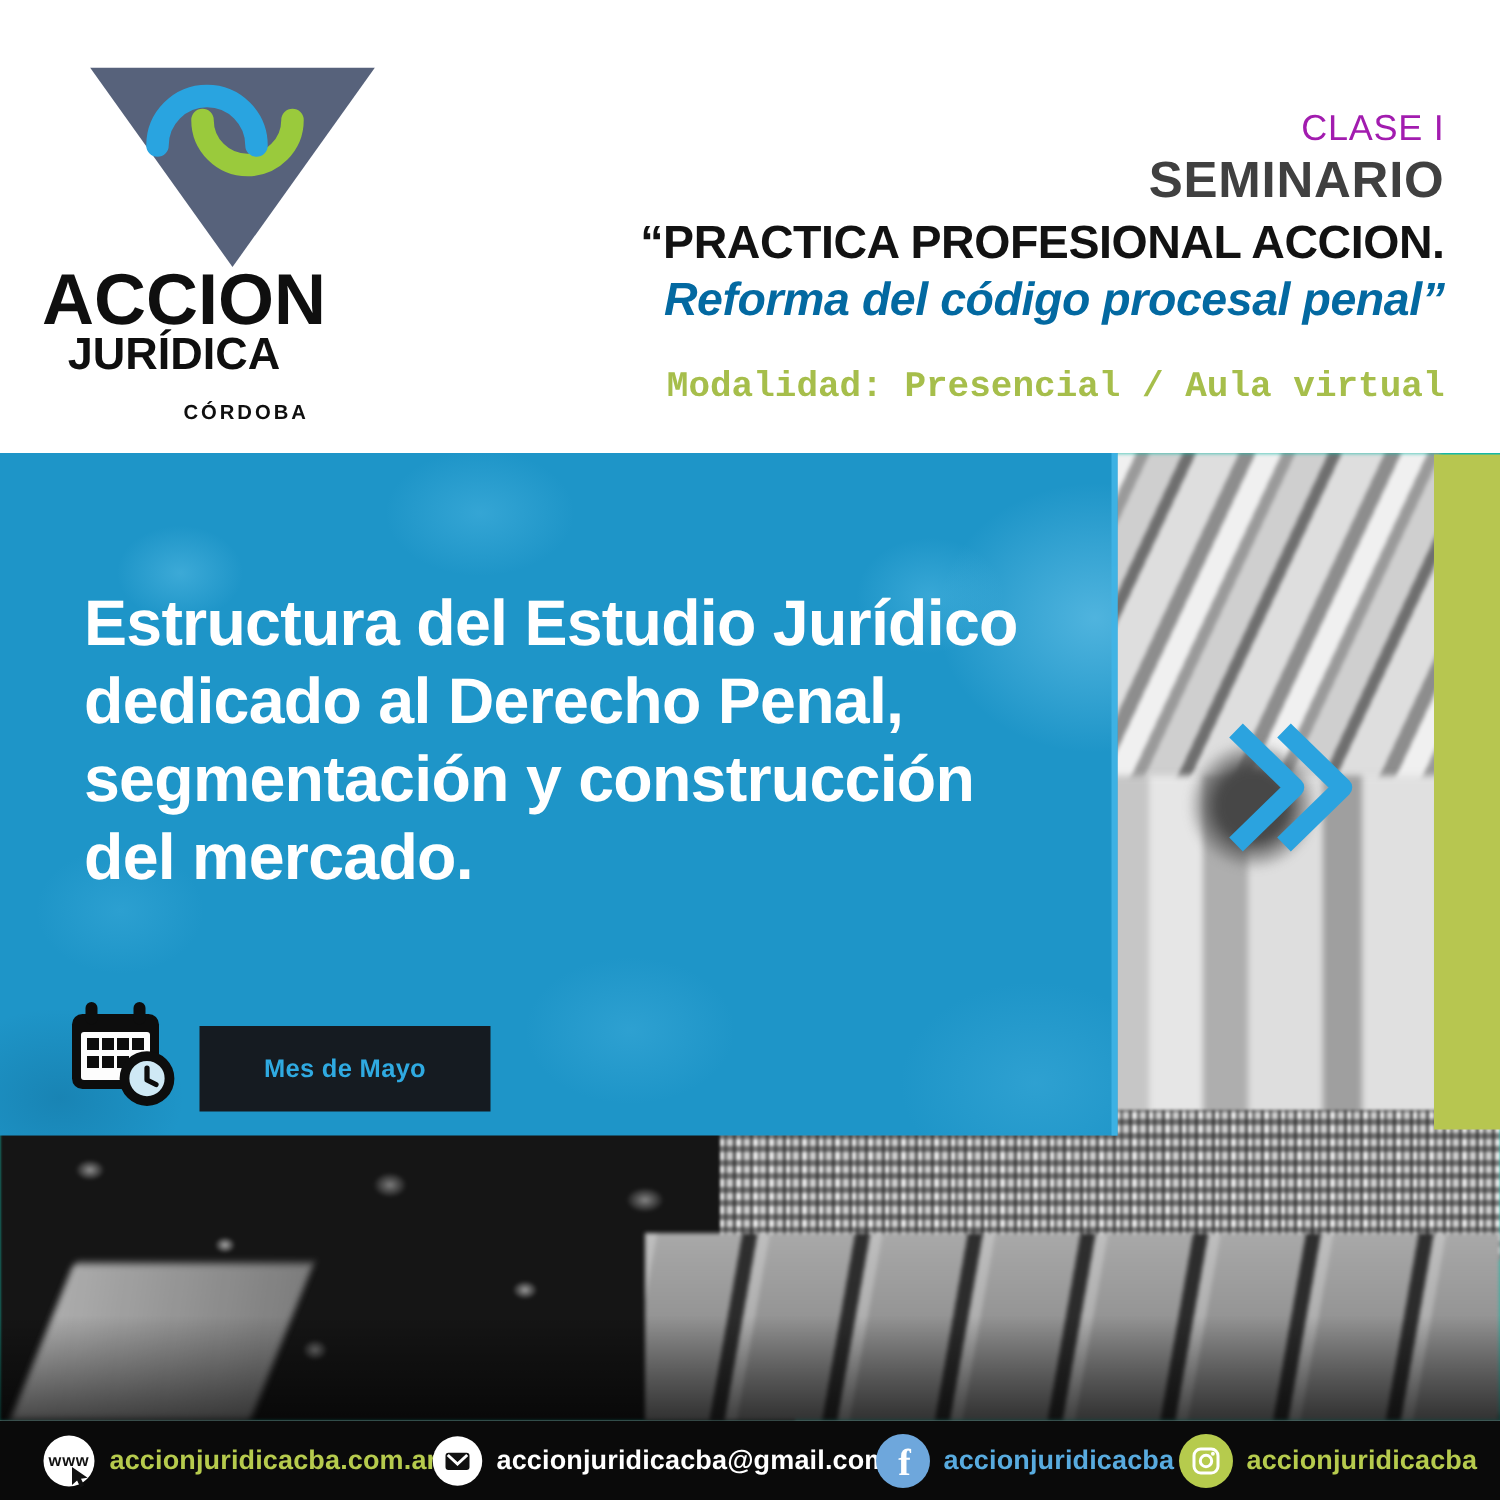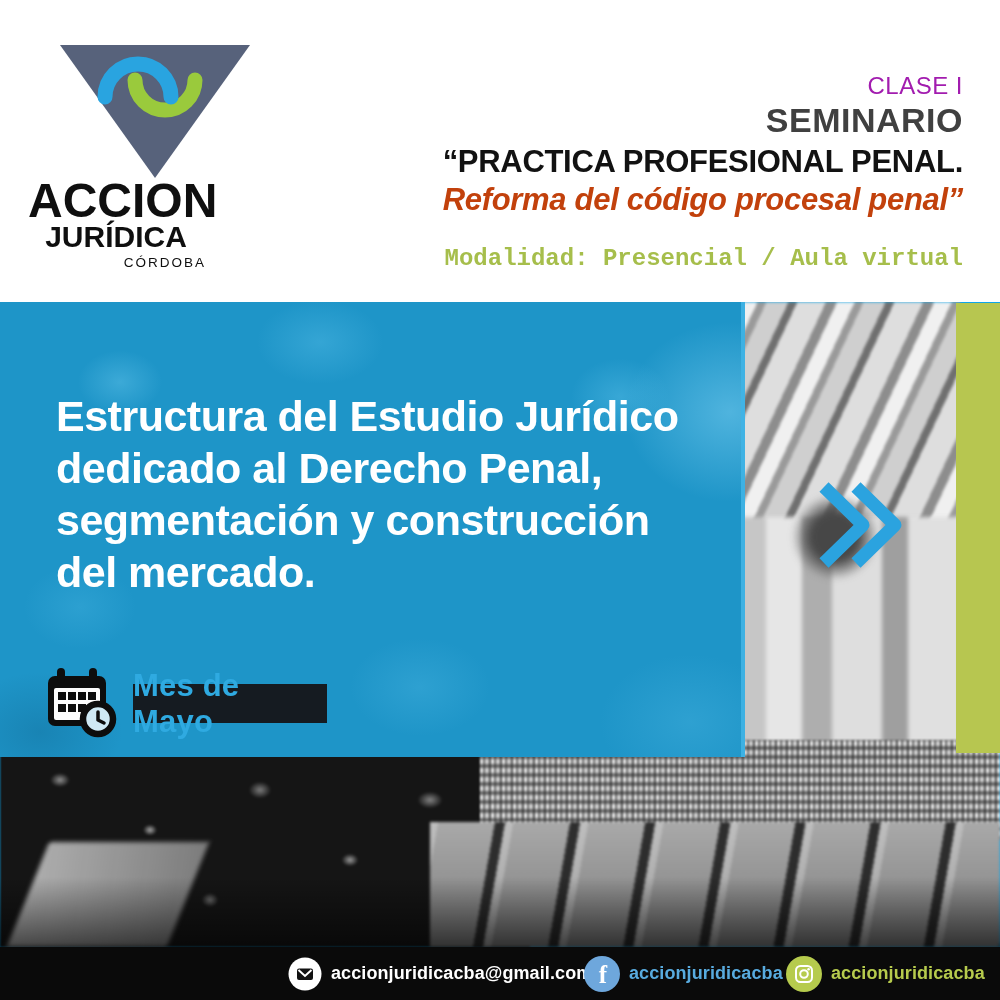--- a/index.html
+++ b/index.html
@@ -7,29 +7,29 @@
     position:relative;width:1000px;height:1000px;overflow:hidden;
     background:#ffffff;font-family:"Liberation Sans",sans-serif;
     -webkit-font-smoothing:antialiased;
   }
   
   .logo-wrap{position:absolute;left:28px;top:45px;width:230px;}
   .logo-triangle{position:absolute;left:32px;top:0;}
   .org-names{position:absolute;left:0;top:138px;width:176px;text-align:center;color:#0f0f0f;}
   .org-line1{font-size:48px;font-weight:700;letter-spacing:0px;line-height:36px;}
   .org-line2{font-size:30px;font-weight:700;letter-spacing:0px;line-height:36px;}
-  .org-sub{margin-top:0;text-align:right;font-size:13.5px;font-weight:400;letter-spacing:2px;padding-right:0px;width:178px;}
+  .org-sub{margin-top:12px;text-align:right;font-size:13.5px;font-weight:700;letter-spacing:2px;padding-right:0px;width:178px;}
   .header-right{position:absolute;right:37px;top:74px;text-align:right;}
   .clase{font-size:24px;font-weight:400;color:#a21caf;letter-spacing:0.5px;line-height:24px;}
   .seminario{font-size:34px;font-weight:700;color:#404040;letter-spacing:0.5px;line-height:36px;margin-top:4px;}
   .practica{font-size:31px;font-weight:700;color:#121212;letter-spacing:-0.3px;line-height:36px;margin-top:6px;}
-  .reforma{font-size:31px;font-weight:700;font-style:italic;color:#c2410c;letter-spacing:-0.3px;line-height:36px;margin-top:2px;}
+  .reforma{font-size:31px;font-weight:700;font-style:italic;color:#0369a1;letter-spacing:-0.3px;line-height:36px;margin-top:2px;}
   .modalidad{font-size:24px;font-weight:700;color:#A6BE4B;line-height:26px;margin-top:28px;font-family:Liberation Mono, monospace;}
   
-  .photo{position:absolute;left:0;top:302px;width:1000px;height:645px;background:#0ea5e9;overflow:hidden;}
+  .photo{position:absolute;left:0;top:302px;width:1000px;height:645px;background:#14b8a6;overflow:hidden;}
   .ph{position:absolute;}
   .entablature{left:740px;top:0;width:220px;height:235px;
     background:repeating-linear-gradient(115deg,#f0f0f0 0 16px,#9a9a9a 16px 24px,#cfcfcf 24px 44px,#6f6f6f 44px 52px,#dedede 52px 78px,#8d8d8d 78px 88px);
     filter:blur(1.5px);}
   .columns{left:740px;top:215px;width:220px;height:245px;
     background:linear-gradient(90deg,#c6c6c6 0 26px,#e6e6e6 26px 62px,#aeaeae 62px 92px,#dedede 92px 142px,#9f9f9f 142px 168px,#e0e0e0 168px 220px);
     filter:blur(2px);}
   .capital{left:775px;top:175px;width:120px;height:120px;
     background:radial-gradient(closest-side,#474747 0 38%,rgba(70,70,70,0) 72%);filter:blur(3px);}
   .foliage{left:0;top:438px;width:530px;height:207px;background:#151515;
@@ -66,22 +66,22 @@
       radial-gradient(80px 60px at 80px 305px,rgba(70,180,225,.35),transparent 70%),
       radial-gradient(100px 70px at 420px 385px,rgba(75,182,226,.35),transparent 70%),
       radial-gradient(120px 90px at 690px 420px,rgba(62,172,218,.5),transparent 75%),
       radial-gradient(110px 80px at 40px 430px,rgba(8,80,120,.25),transparent 75%);}
   .blue-box::after{content:"";position:absolute;right:0;top:0;width:4px;height:100%;
     background:rgba(64,180,230,.9);}
   .topic{position:absolute;left:56px;top:88px;width:680px;color:#ffffff;
     font-size:43px;font-weight:700;line-height:52px;letter-spacing:-0.5px;}
   .topic span{display:block;}
   .calendar-icon{position:absolute;left:44px;top:364px;}
-  .date-badge{position:absolute;left:133px;top:382px;width:194px;height:39px;
-    background:#151B21;color:#2FAAE1;font-size:31px;font-weight:700;
+  .date-badge{position:absolute;left:133px;top:382px;width:194px;height:57px;
+    background:#151B21;color:#2FAAE1;font-size:17px;font-weight:700;
     display:flex;align-items:center;justify-content:center;letter-spacing:0.2px;}
   .chevrons{position:absolute;left:810px;top:178px;}
   .accent-bar{position:absolute;left:956px;top:1px;width:44px;height:450px;background:#B7C650;}
   
   .footer{position:absolute;left:0;top:947px;width:1000px;height:53px;background:#0A0A0A;}
   .contact{position:absolute;top:0;height:53px;display:flex;align-items:center;gap:9px;cursor:pointer;}
   .contact-label{font-size:18px;font-weight:700;letter-spacing:0.1px;white-space:nowrap;}
   .c-web{left:28px;}   .c-web .contact-label{color:#B6CB4D;}
   .c-mail{left:288px;} .c-mail .contact-label{color:#FFFFFF;}
   .c-fb{left:584px;}   .c-fb .contact-label{color:#58ABDF;}
@@ -101,21 +101,21 @@
     <div class="org-names">
       <div class="org-line1">ACCION</div>
       <div class="org-line2">JURÍDICA</div>
       <div class="org-sub">CÓRDOBA</div>
     </div>
   </div>
 
   <div class="header-right">
     <div class="clase">CLASE I</div>
     <div class="seminario">SEMINARIO</div>
-    <div class="practica">“PRACTICA PROFESIONAL PENAL.</div>
+    <div class="practica">“PRACTICA PROFESIONAL ACCION.</div>
     <div class="reforma">Reforma del código procesal penal”</div>
     <div class="modalidad">Modalidad: Presencial / Aula virtual</div>
   </div>
 
   <div class="photo">
     <div class="ph entablature"></div>
     <div class="ph columns"></div>
     <div class="ph capital"></div>
     <div class="ph foliage"></div>
     <div class="ph path-light"></div>
@@ -153,20 +153,28 @@
     <svg class="chevrons" width="100" height="94" viewBox="0 0 100 94">
       <path d="M14,7 L53,45 L14,83" fill="none" stroke="#2BA3DF" stroke-width="13" stroke-linejoin="round"></path>
       <path d="M46,7 L85,45 L46,83" fill="none" stroke="#2BA3DF" stroke-width="13" stroke-linejoin="round"></path>
     </svg>
 
     <div class="accent-bar"></div>
   </div>
 
   <div class="footer">
 
+    <div class="contact c-web">
+      <svg width="36" height="36" viewBox="0 0 36 36">
+        <circle cx="18" cy="18" r="17" fill="#ffffff"></circle>
+        <text x="18" y="21" text-anchor="middle" font-family="Liberation Sans, sans-serif" font-size="11" font-weight="700" fill="#111111" letter-spacing="0.5">www</text>
+        <path d="M20,22 l0,12 l3.4,-3 l2.2,4.6 l2.6,-1.3 l-2.2,-4.4 l4.4,-0.7 z" fill="#111111"></path>
+      </svg>
+      <span class="contact-label">accionjuridicacba.com.ar</span>
+    </div>
 
     <div class="contact c-mail">
       <svg width="34" height="34" viewBox="0 0 34 34">
         <circle cx="17" cy="17" r="16.5" fill="#ffffff"></circle>
         <rect x="9" y="11.5" width="16" height="11.5" rx="2" fill="#111111"></rect>
         <path d="M10.5,13 L17,19 L23.5,13" fill="none" stroke="#ffffff" stroke-width="2"></path>
       </svg>
       <span class="contact-label">accionjuridicacba@gmail.com</span>
     </div>
 

